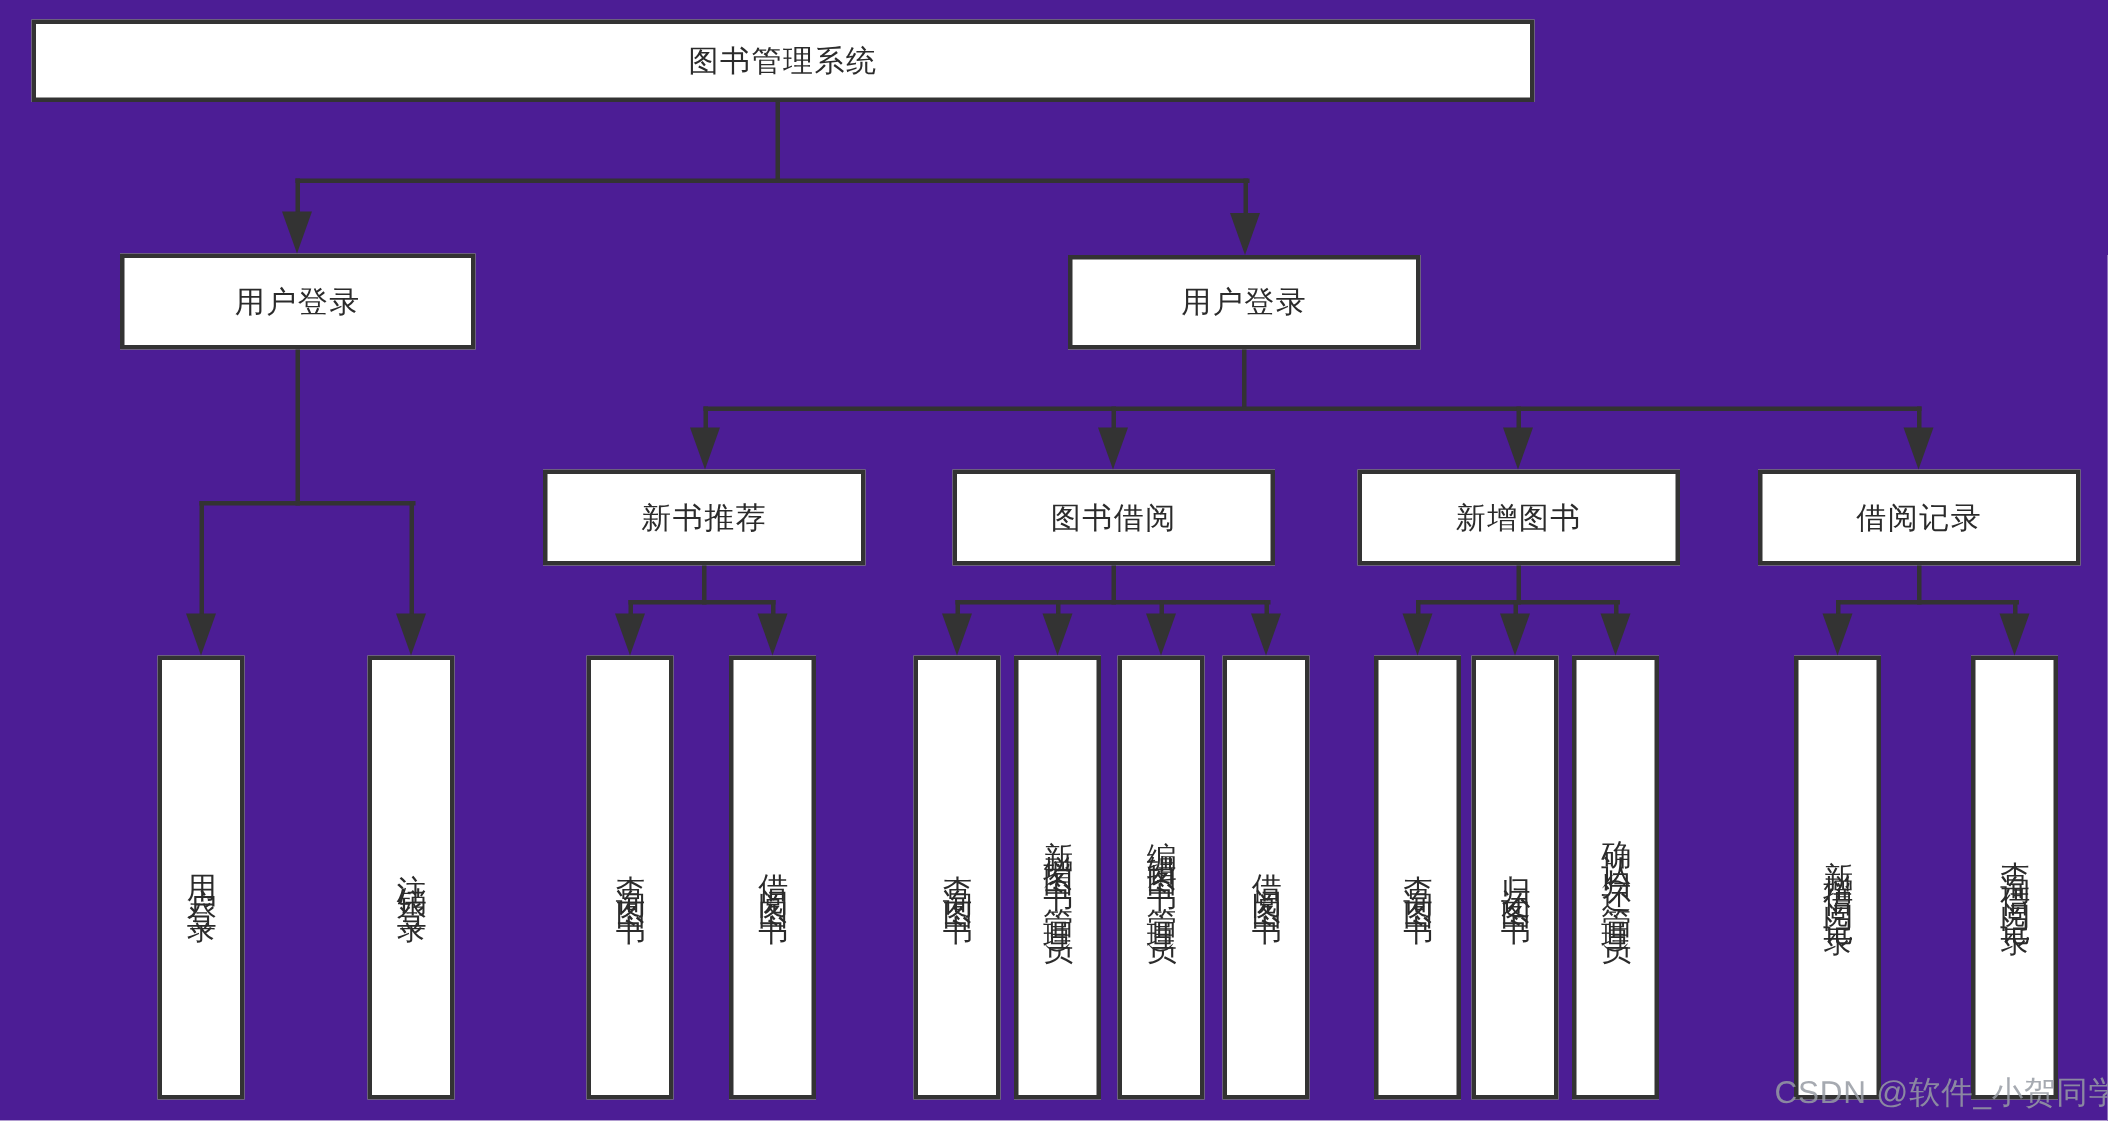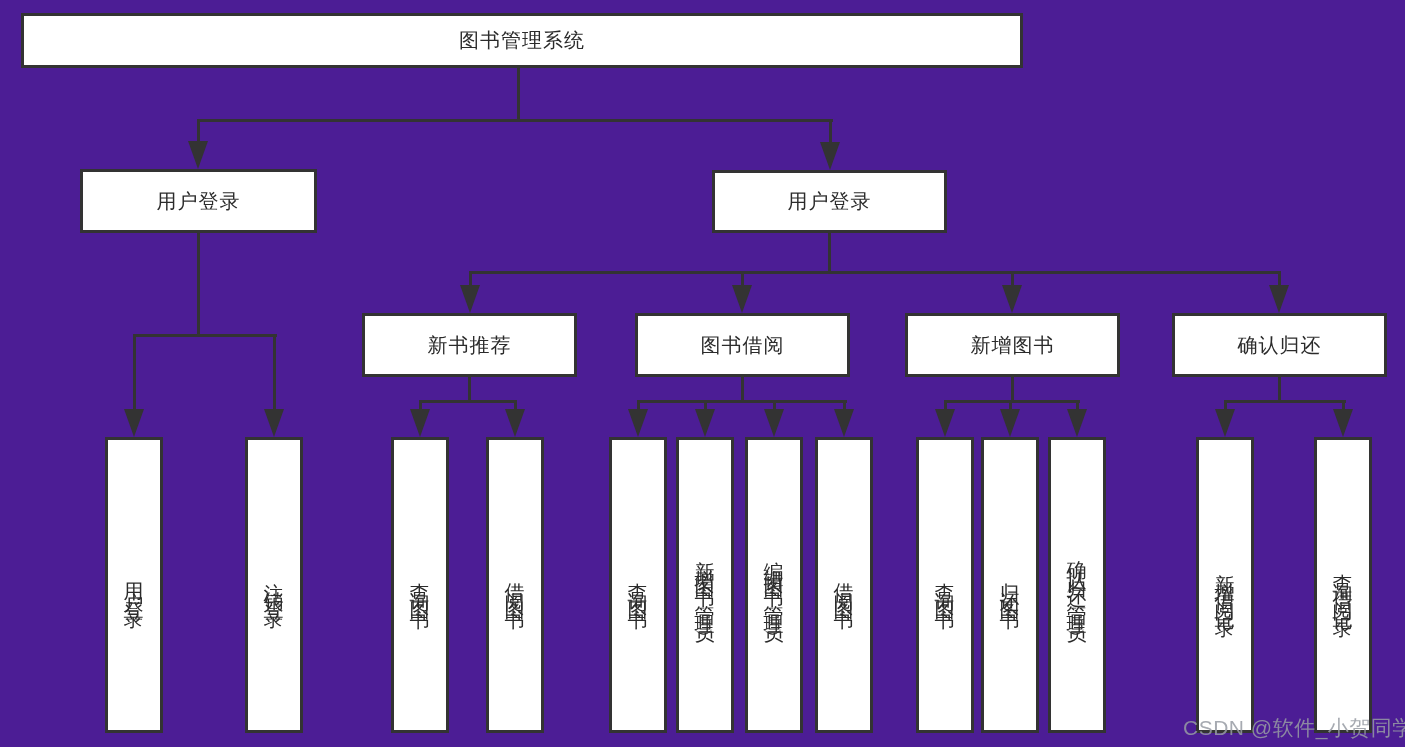--- a/index.html
+++ b/index.html
@@ -74,21 +74,21 @@
   <div class="box" style="left:80px; top:169px; width:237px; height:64px;">用户登录</div>
 
   <div class="box" style="left:712px; top:170px; width:235px; height:63px;">用户登录</div>
 
   <div class="box" style="left:635px; top:313px; width:215px; height:64px;">图书借阅</div>
 
   <div class="box" style="left:362px; top:313px; width:215px; height:64px;">新书推荐</div>
 
   <div class="box" style="left:905px; top:313px; width:215px; height:64px;">新增图书</div>
 
-  <div class="box" style="left:1172px; top:313px; width:215px; height:64px;">确认归还</div>
+  <div class="box" style="left:1172px; top:313px; width:215px; height:64px;">借阅记录</div>
 
   <div class="vbox" style="left:105px;">用户登录</div>
   <div class="vbox" style="left:245px;">注销登录</div>
 
   <div class="vbox" style="left:391px;">查询图书</div>
   <div class="vbox" style="left:486px;">借阅图书</div>
 
   <div class="vbox" style="left:609px;">查询图书</div>
   <div class="vbox" style="left:676px;">新增图书（管理员）</div>
   <div class="vbox" style="left:745px;">编辑图书（管理员）</div>

